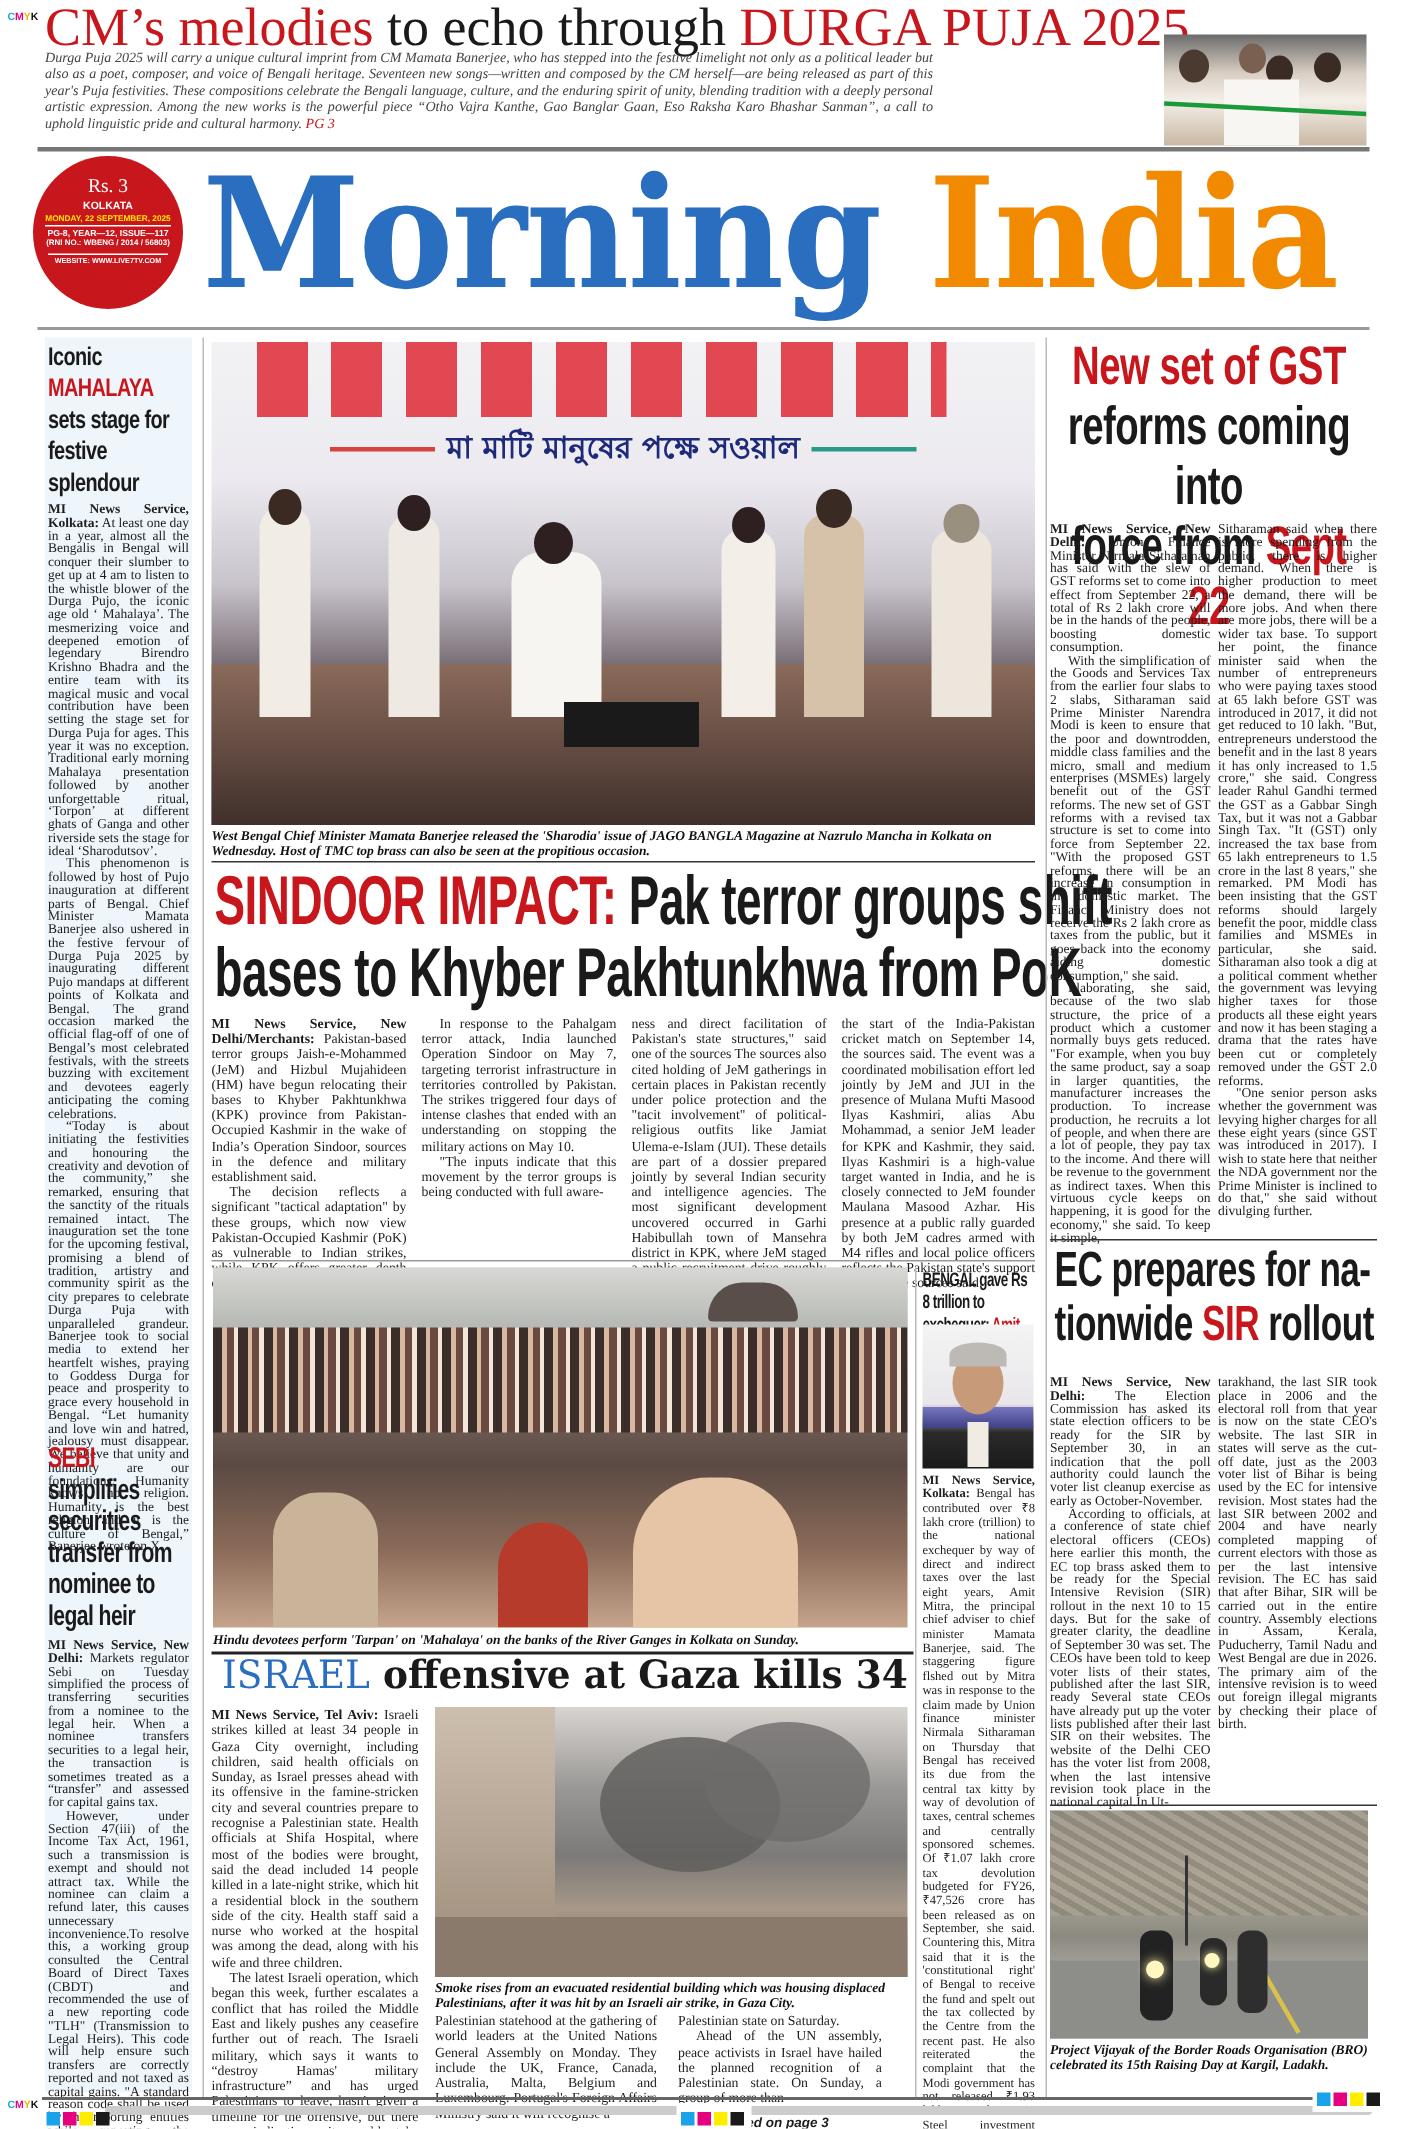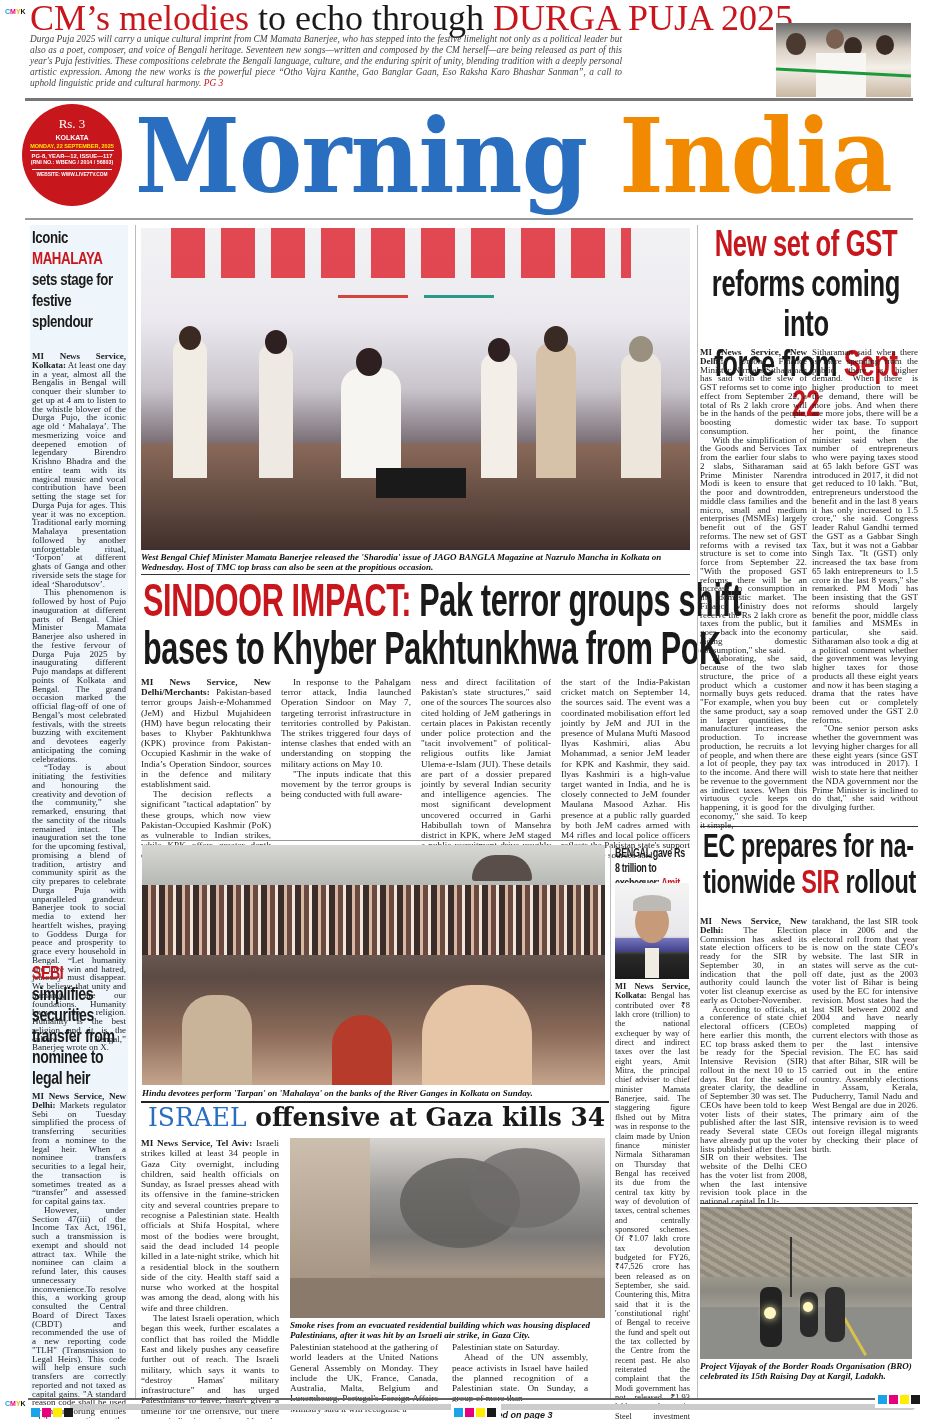--- a/index.html
+++ b/index.html
@@ -54,21 +54,21 @@
 </div>
 <div class="rule" style="left:25px;top:218px;width:888px;height:2px;background:#999"></div>
 
 <div class="abs" style="left:30px;top:225px;width:98px;height:1170px;background:#eef6fb"></div>
 
 <div class="abs" style="left:32px;top:227px;width:94px">
   <div class="cond" style="font-size:17px;line-height:21px;transform:scaleX(0.78);width:122px">
     <span>Iconic </span><span class="red">MAHALAYA</span>
     <span>sets stage for festive splendour</span>
   </div>
-  <div class="body-text" style="margin-top:20px;font-size:9px;line-height:8.75px">
+  <div class="body-text" style="margin-top:3px;font-size:9px;line-height:8.75px">
     <p class="first"><span class="dateline">MI News Service, Kolkata:</span> <span>At least one day in a year, almost all the Bengalis in Bengal will conquer their slumber to get up at 4 am to listen to the whistle blower of the Durga Pujo, the iconic age old ‘ Mahalaya’. The mesmerizing voice and deepened emotion of legendary Birendro Krishno Bhadra and the entire team with its magical music and vocal contribution have been setting the stage set for Durga Puja for ages. This year it was no exception. Traditional early morning Mahalaya presentation followed by another unforgettable ritual, ‘Torpon’ at different ghats of Ganga and other riverside sets the stage for ideal ‘Sharodutsov’.</span></p>
     <p>This phenomenon is followed by host of Pujo inauguration at different parts of Bengal. Chief Minister Mamata Banerjee also ushered in the festive fervour of Durga Puja 2025 by inaugurating different Pujo mandaps at different points of Kolkata and Bengal. The grand occasion marked the official flag-off of one of Bengal’s most celebrated festivals, with the streets buzzing with excitement and devotees eagerly anticipating the coming celebrations.</p>
     <p>“Today is about initiating the festivities and honouring the creativity and devotion of the community,” she remarked, ensuring that the sanctity of the rituals remained intact. The inauguration set the tone for the upcoming festival, promising a blend of tradition, artistry and community spirit as the city prepares to celebrate Durga Puja with unparalleled grandeur. Banerjee took to social media to extend her heartfelt wishes, praying to Goddess Durga for peace and prosperity to grace every household in Bengal. “Let humanity and love win and hatred, jealousy must disappear. We believe that unity and humanity are our foundations. Humanity knows no religion. Humanity is the best religion and it is the culture of Bengal,” Banerjee wrote on X.</p>
   </div>
 </div>
 
 <div class="abs" style="left:32px;top:962px;width:94px">
   <div class="cond" style="font-size:19px;line-height:21px;transform:scaleX(0.74);width:128px">
     <span class="red">SEBI</span><span> simplifies securities transfer from nominee to legal heir</span>
   </div>
@@ -77,21 +77,21 @@
     <p>However, under Section 47(iii) of the Income Tax Act, 1961, such a transmission is exempt and should not attract tax. While the nominee can claim a refund later, this causes unnecessary inconvenience.To resolve this, a working group consulted the Central Board of Direct Taxes (CBDT) and recommended the use of a new reporting code "TLH" (Transmission to Legal Heirs). This code will help ensure such transfers are correctly reported and not taxed as capital gains. "A standard reason code shall be used by the reporting entities while reporting the transmission of securities from a nominee to a legal</p>
   </div>
 
 </div>
 
 <div class="rule" style="left:135px;top:225px;width:1px;height:1175px;background:#bbb"></div>
 
 <div class="photo" style="left:141px;top:228px;width:549px;height:322px;background:linear-gradient(180deg,#f2f2f4 0%,#eceaf0 28%,#c9c4cc 50%,#6b5e66 70%,#3a2d35 100%)">
   <div class="abs" style="left:30px;top:-10px;width:460px;height:60px;background:repeating-linear-gradient(90deg,#e0353f 0 34px,transparent 34px 50px);opacity:0.9"></div>
   <div class="abs" style="left:0;top:55px;width:549px;text-align:center;color:#1d2a7a;font-family:'DejaVu Sans',sans-serif;font-weight:bold;font-size:20px">
-    <span style="display:inline-block;width:70px;height:3px;background:#d6433f;vertical-align:middle;margin-right:8px"></span><span style="display:inline-block;width:70px;height:3px;background:#2a9a88;vertical-align:middle;margin-left:8px"></span>
+    <span style="display:inline-block;width:70px;height:3px;background:#d6433f;vertical-align:middle;margin-right:8px"></span><span>মা মাটি মানুষের পক্ষে সওয়াল</span><span style="display:inline-block;width:70px;height:3px;background:#2a9a88;vertical-align:middle;margin-left:8px"></span>
   </div>
   <div class="abs" style="left:0;top:215px;width:549px;height:110px;background:linear-gradient(180deg,#8a6a5a,#3e2e2a)"></div>
   <div class="abs" style="left:32px;top:110px;width:34px;height:140px;background:#f1ece4;border-radius:14px 14px 0 0"></div>
   <div class="abs" style="left:38px;top:98px;width:22px;height:24px;border-radius:50%;background:#3b2a22"></div>
   <div class="abs" style="left:118px;top:115px;width:34px;height:135px;background:#eee9e2;border-radius:14px 14px 0 0"></div>
   <div class="abs" style="left:124px;top:102px;width:22px;height:24px;border-radius:50%;background:#2e2020"></div>
   <div class="abs" style="left:200px;top:140px;width:60px;height:110px;background:#f7f5f1;border-radius:20px 20px 0 0"></div>
   <div class="abs" style="left:215px;top:120px;width:26px;height:28px;border-radius:50%;background:#2e2020"></div>
   <div class="abs" style="left:340px;top:125px;width:36px;height:125px;background:#f3eee8;border-radius:14px 14px 0 0"></div>
   <div class="abs" style="left:347px;top:110px;width:22px;height:24px;border-radius:50%;background:#2e2020"></div>

